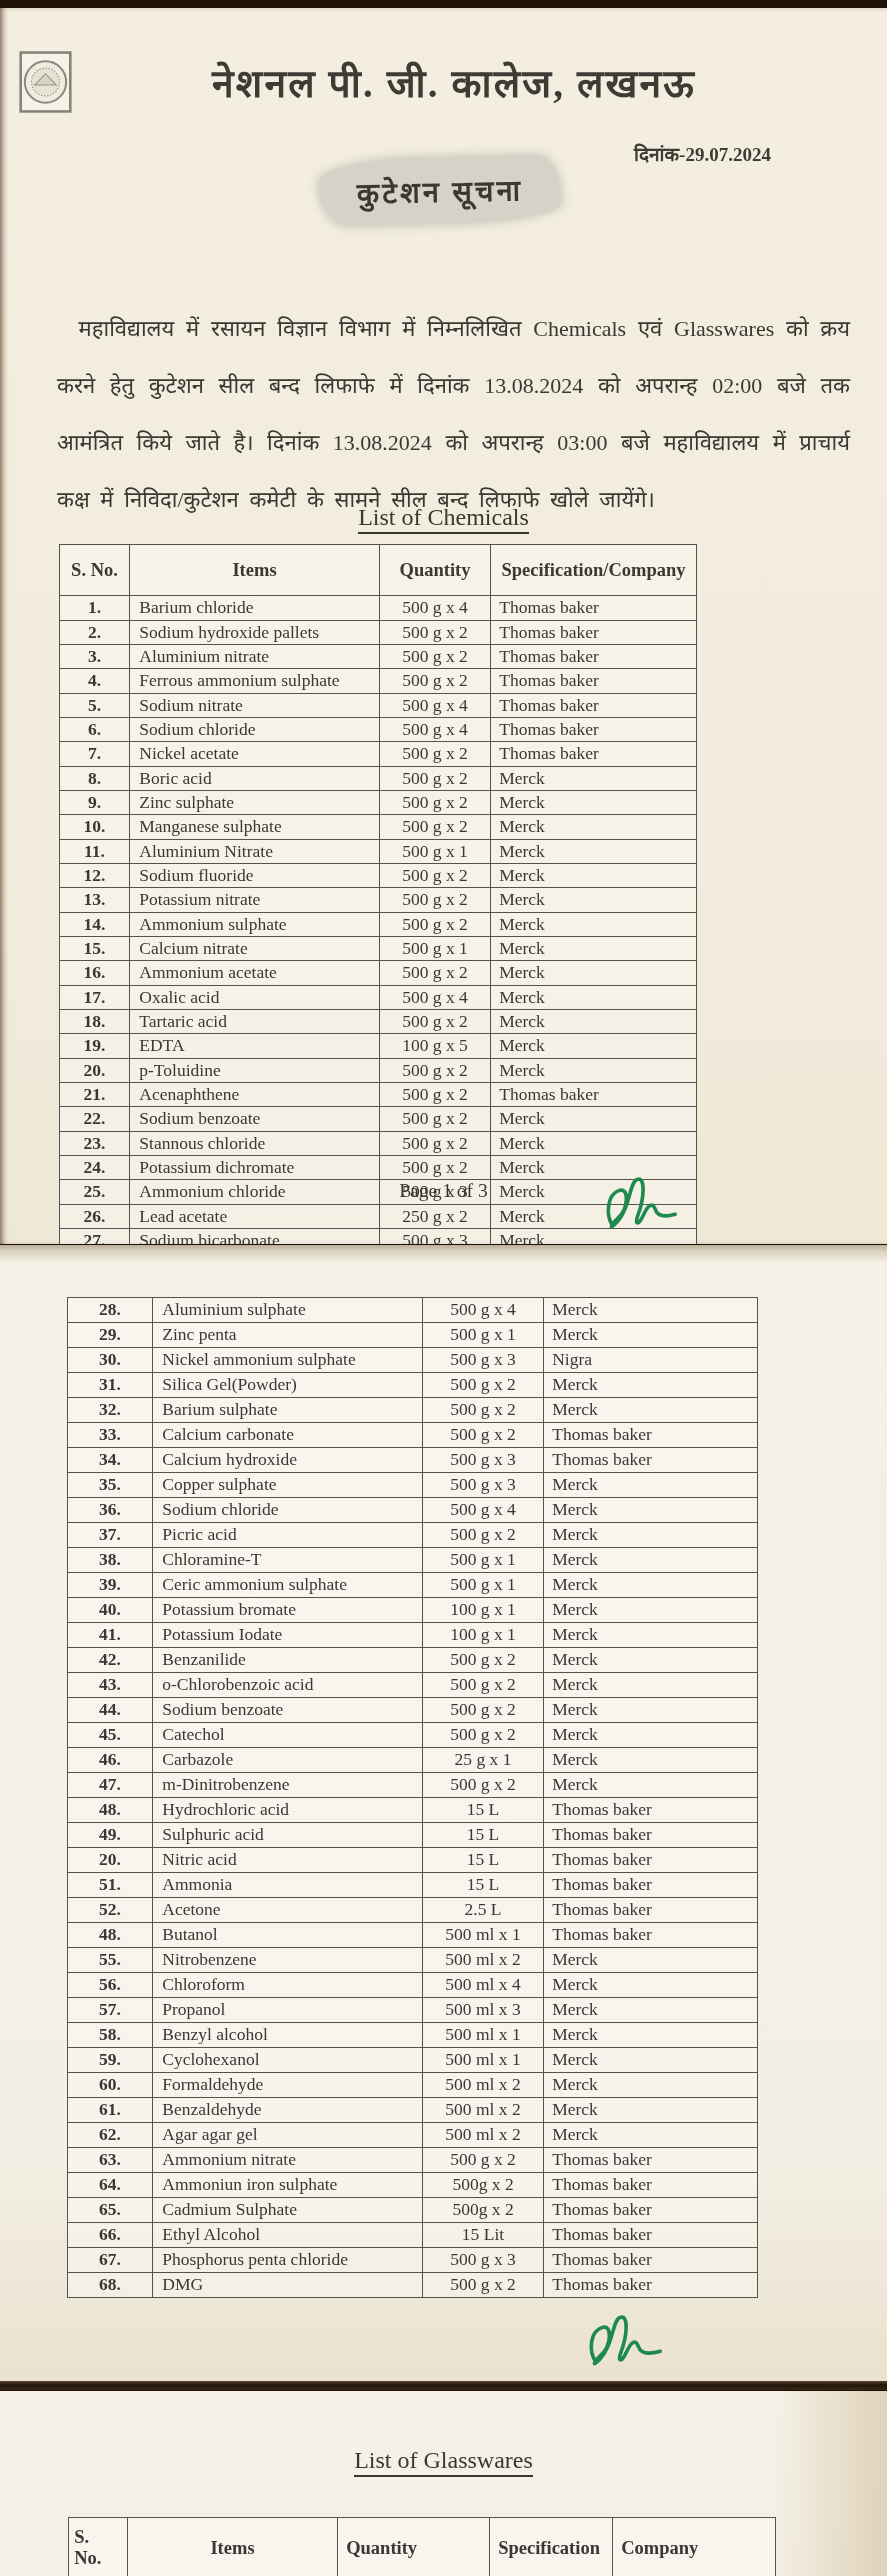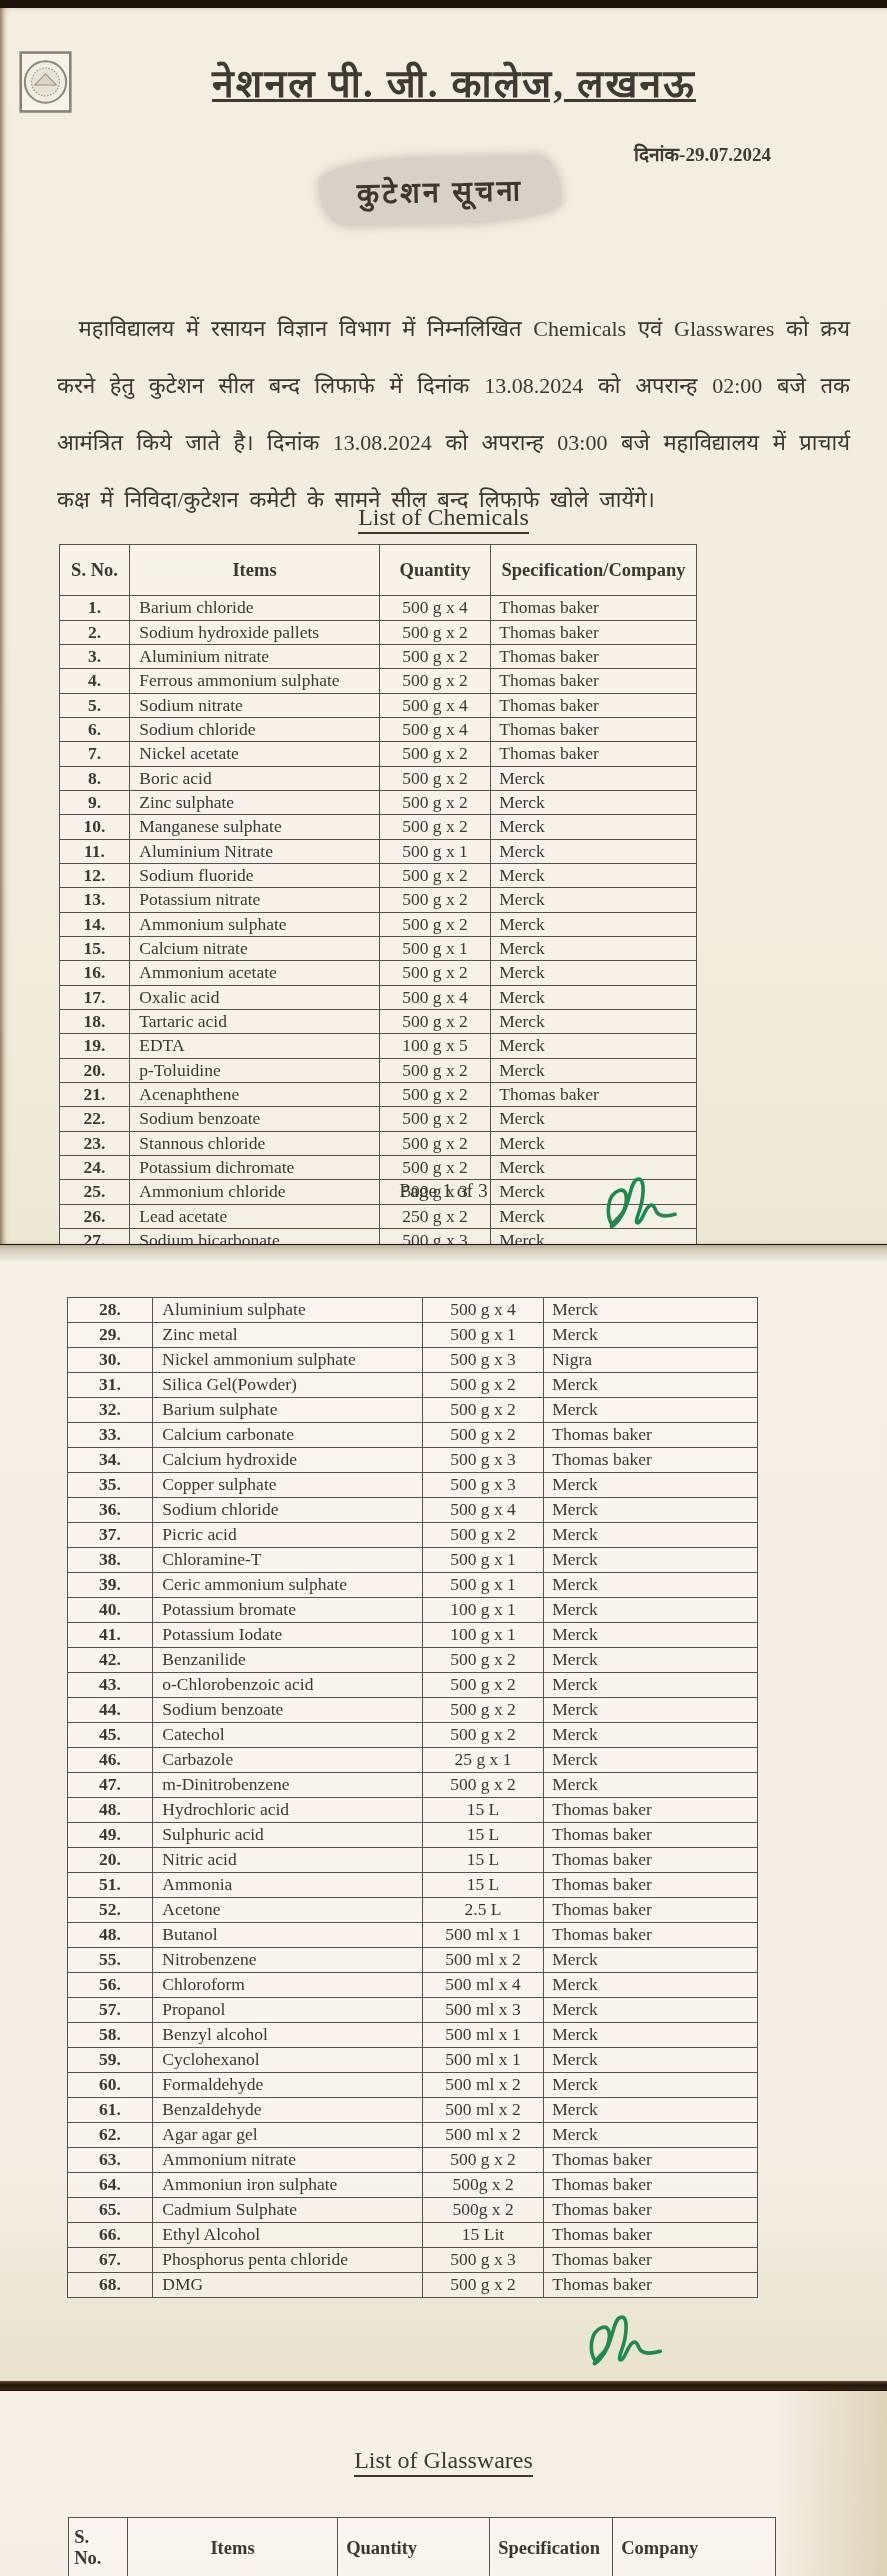--- a/index.html
+++ b/index.html
@@ -53,21 +53,21 @@
   <div class="abs" style="left:18.5px;top:43px;width:53px;height:62px;">
     <svg width="53" height="62" viewBox="0 0 102 120">
       <rect x="3" y="3" width="96" height="114" fill="#f5f2e8" stroke="#86837a" stroke-width="5"></rect>
       <circle cx="51" cy="60" r="40" fill="#efece0" stroke="#8a877e" stroke-width="4"></circle>
       <circle cx="51" cy="60" r="27" fill="#e7e3d4" stroke="#95928a" stroke-width="2" stroke-dasharray="3 3"></circle>
       <path d="M30,66 L51,44 L72,66 Z" fill="#d9d4c2" stroke="#95928a" stroke-width="2"></path>
       <circle cx="51" cy="60" r="40" fill="none" stroke="#9a978e" stroke-width="1.5" stroke-dasharray="2 4"></circle>
     </svg>
   </div>
 
-  <div class="abs title-hi" style="left:88px;top:47px;width:732px;text-align:center;text-decoration:underline;">नेशनल पी. जी. कालेज, लखनऊ</div>
+  <div class="abs title-hi" style="left:88px;top:47px;width:732px;text-align:center;">नेशनल पी. जी. कालेज, लखनऊ</div>
 
   <div class="abs date" style="left:634px;top:133px;width:216px;">दिनांक-29.07.2024</div>
 
   <div class="abs notice-box" style="left:319px;top:149px;width:242px;height:67px;">
     <span>कुटेशन सूचना</span>
   </div>
 
   <div class="abs para" style="left:57px;top:292px;width:793px;">महाविद्यालय में रसायन विज्ञान विभाग में निम्नलिखित Chemicals एवं Glasswares को क्रय करने हेतु कुटेशन सील बन्द लिफाफे में दिनांक 13.08.2024 को अपरान्ह 02:00 बजे तक आमंत्रित किये जाते है। दिनांक 13.08.2024 को अपरान्ह 03:00 बजे महाविद्यालय में प्राचार्य कक्ष में निविदा/कुटेशन कमेटी के सामने सील बन्द लिफाफे खोले जायेंगे।</div>
 
   <div class="abs section-title" style="top:496px;">
@@ -276,21 +276,21 @@
       </colgroup>
     <tbody id="chem2-body">
         <tr>
           <td class="sno">28.</td>
           <td class="item">Aluminium sulphate</td>
           <td class="qty">500 g x 4</td>
           <td class="spec">Merck</td>
         </tr>
         <tr>
           <td class="sno">29.</td>
-          <td class="item">Zinc metal</td>
+          <td class="item">Zinc penta</td>
           <td class="qty">500 g x 1</td>
           <td class="spec">Merck</td>
         </tr>
         <tr>
           <td class="sno">30.</td>
           <td class="item">Nickel ammonium sulphate</td>
           <td class="qty">500 g x 3</td>
           <td class="spec">Nigra</td>
         </tr>
         <tr>

